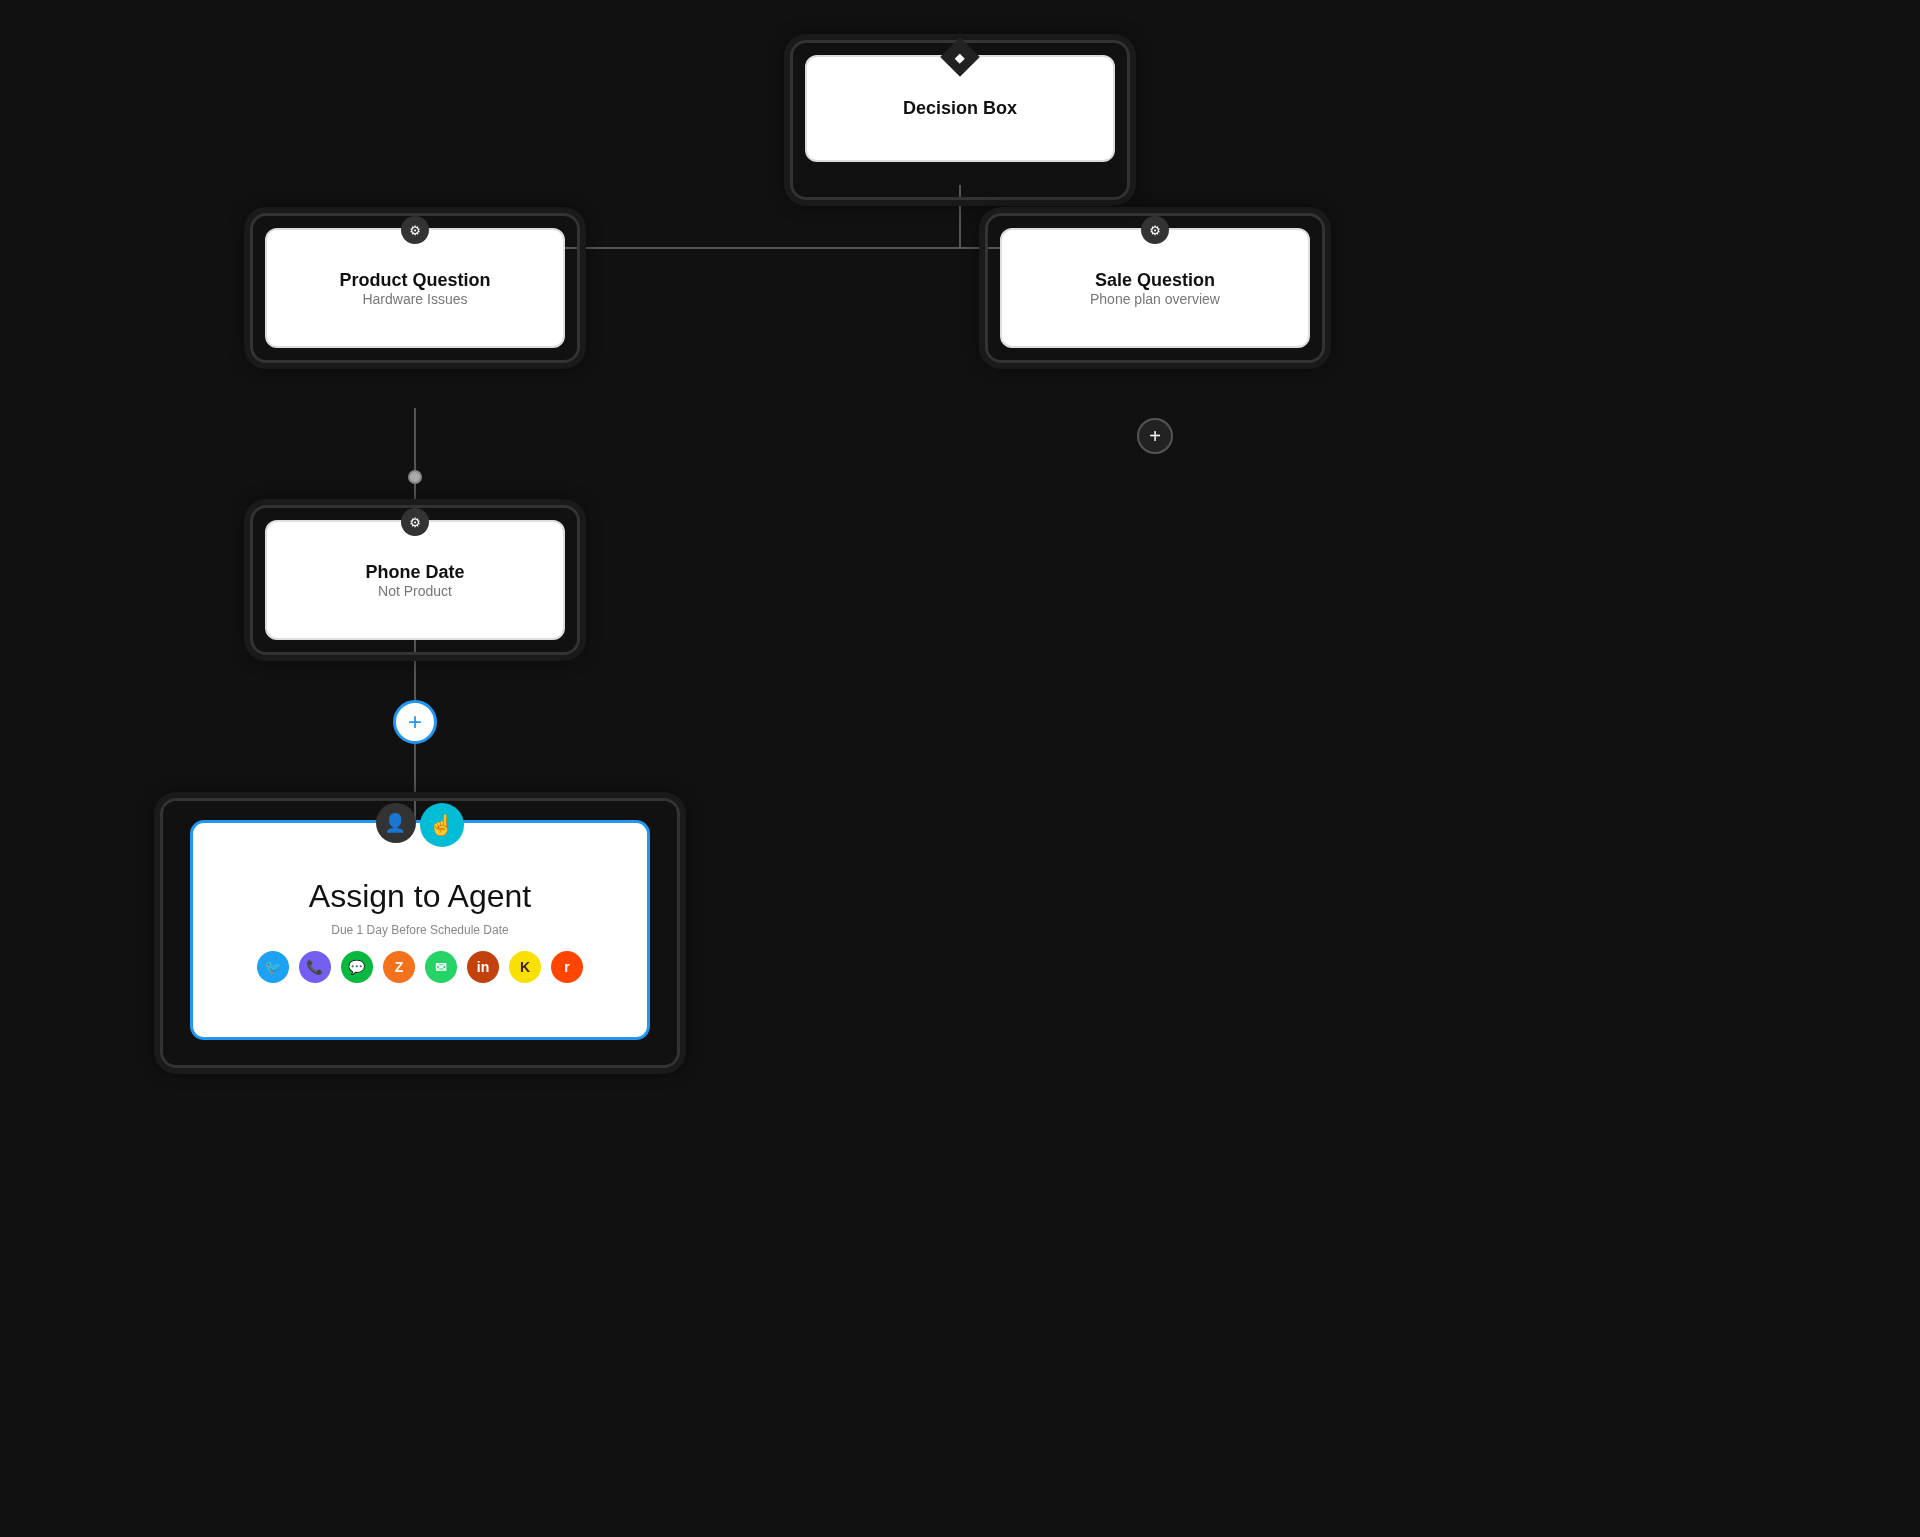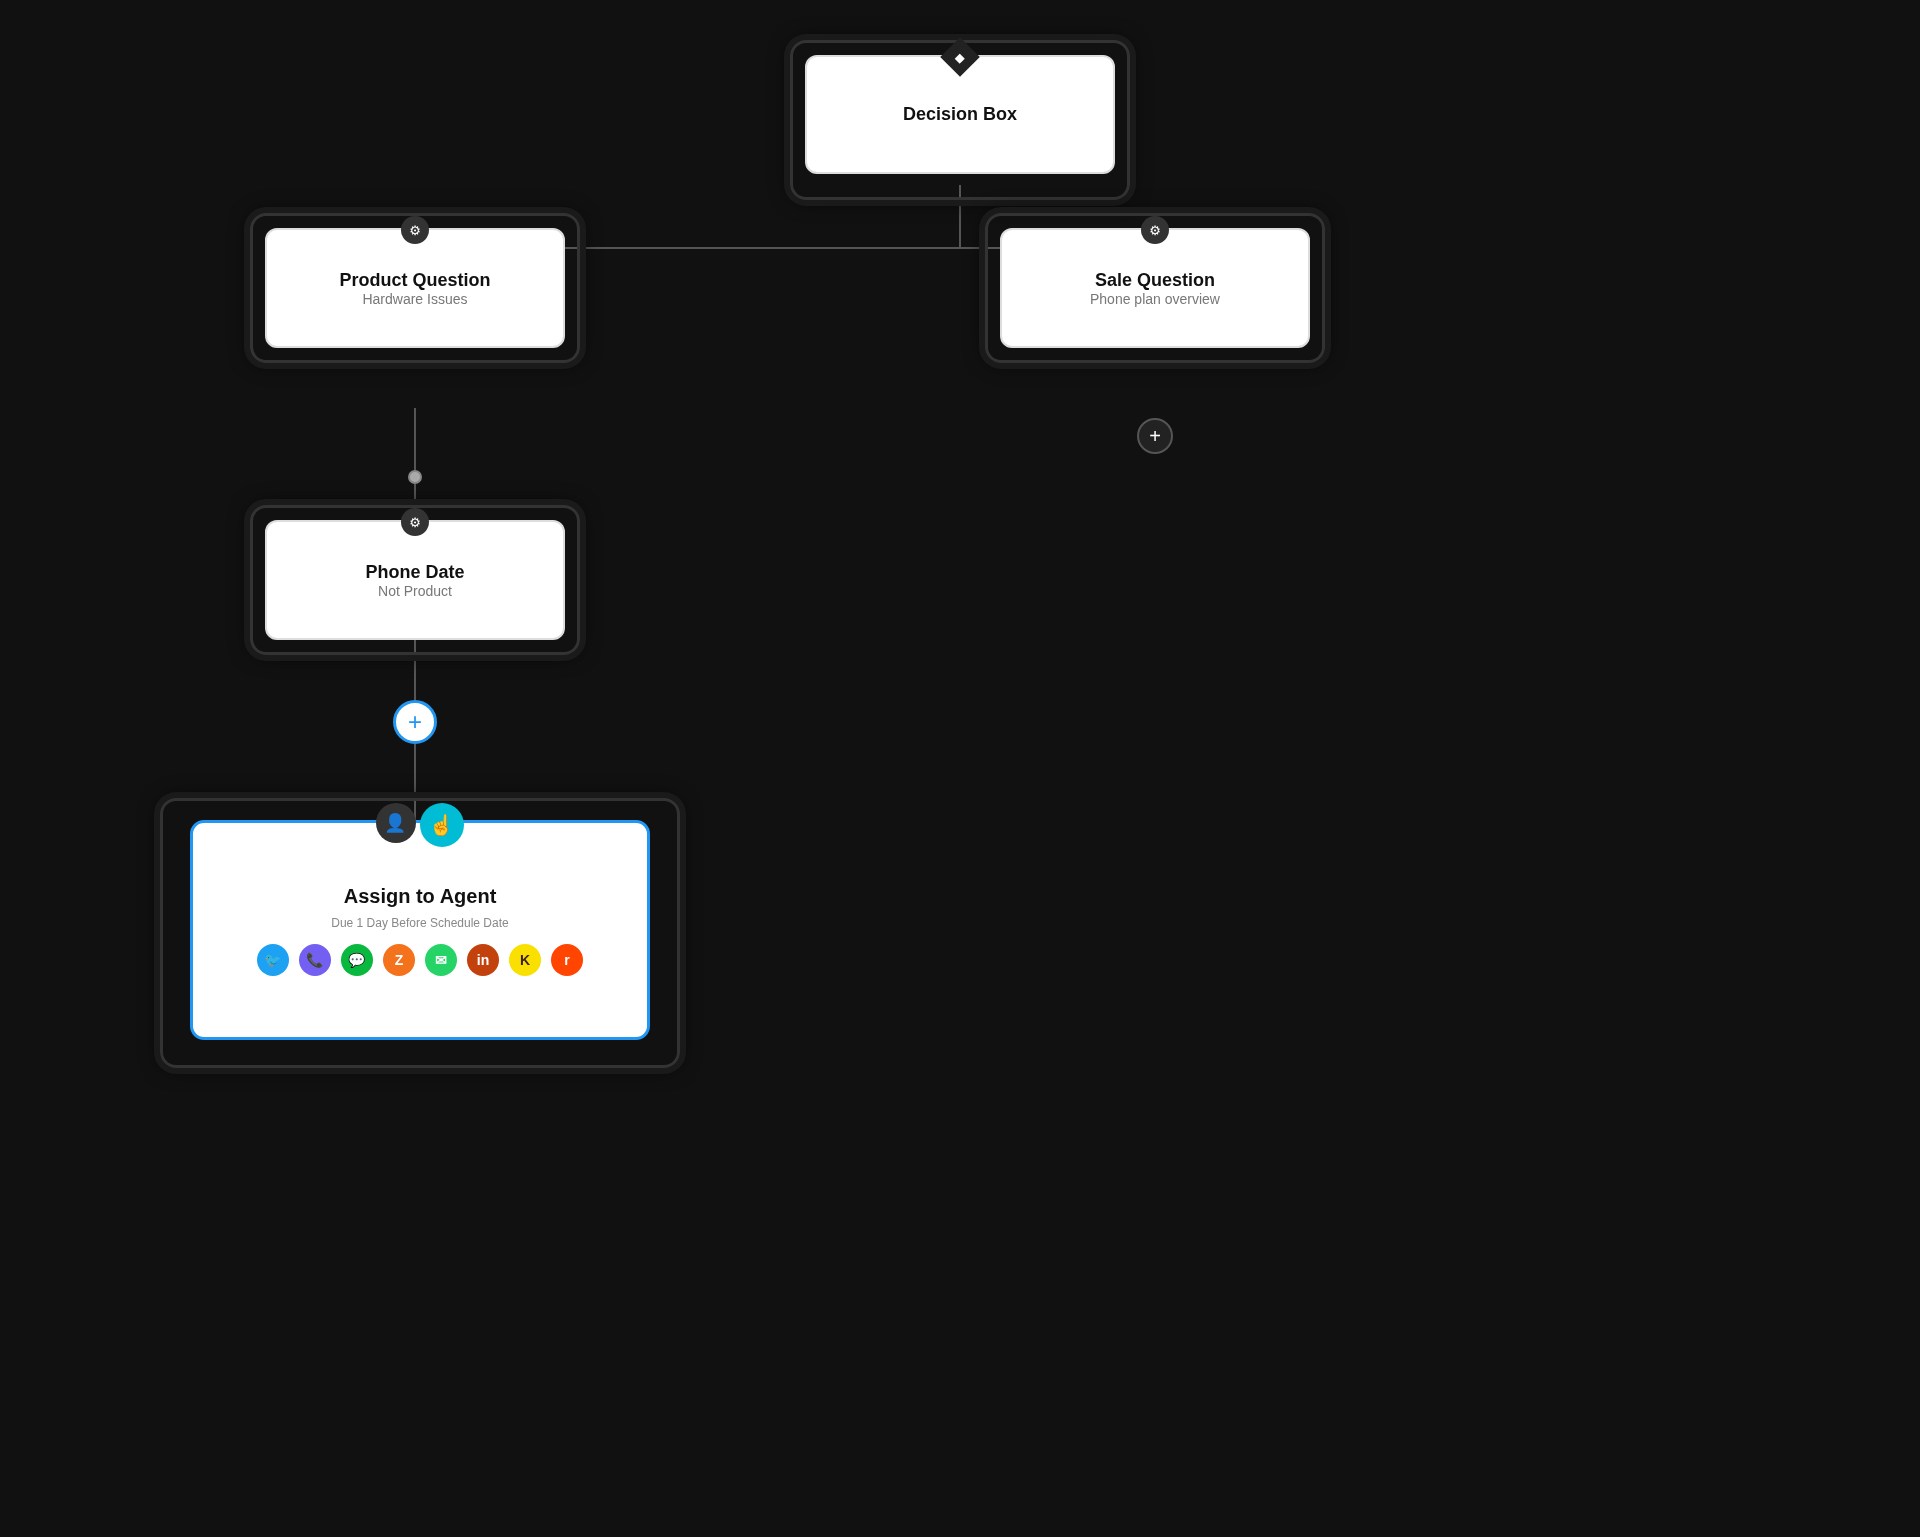--- a/index.html
+++ b/index.html
@@ -46,21 +46,21 @@
       position: absolute;
       border-radius: 16px;
       border: 3px solid #333;
       background: transparent;
       box-shadow: 0 0 0 6px #1a1a1a, 0 0 20px rgba(0,0,0,0.8);
     }
 
     
     .node-decision {
       width: 310px;
-      height: 119px;
+      height: 107px;
       left: 805px;
       top: 55px;
     }
 
     .node-decision-shadow {
       width: 340px;
       height: 160px;
       left: 790px;
       top: 40px;
     }
@@ -128,22 +128,22 @@
     .node-assign {
       width: 460px;
       height: 220px;
       left: 190px;
       top: 820px;
       border: 3px solid #2196F3;
       border-radius: 14px;
     }
 
     .node-assign .node-title {
-      font-size: 20px;
-      font-weight: 700;
+      font-size: 32px;
+      font-weight: 400;
     }
 
     .node-assign .node-subtitle {
       font-size: 12px;
       color: #888;
       margin-top: 8px;
     }
 
     .social-icons {
       display: flex;

